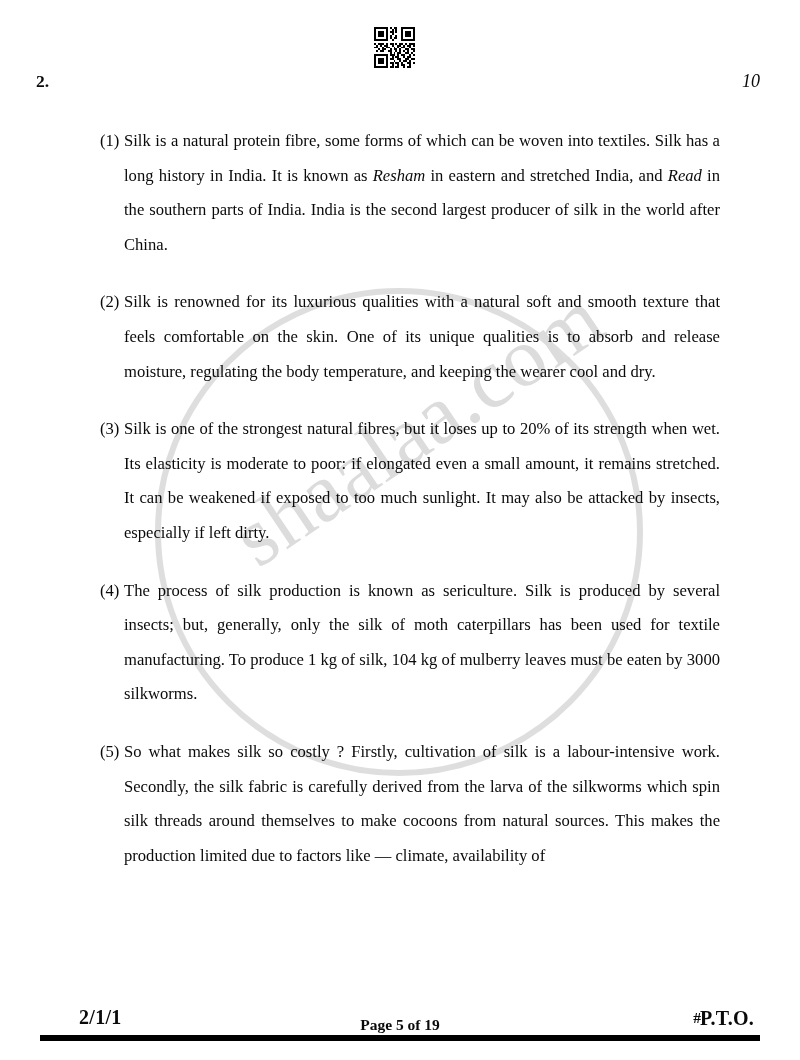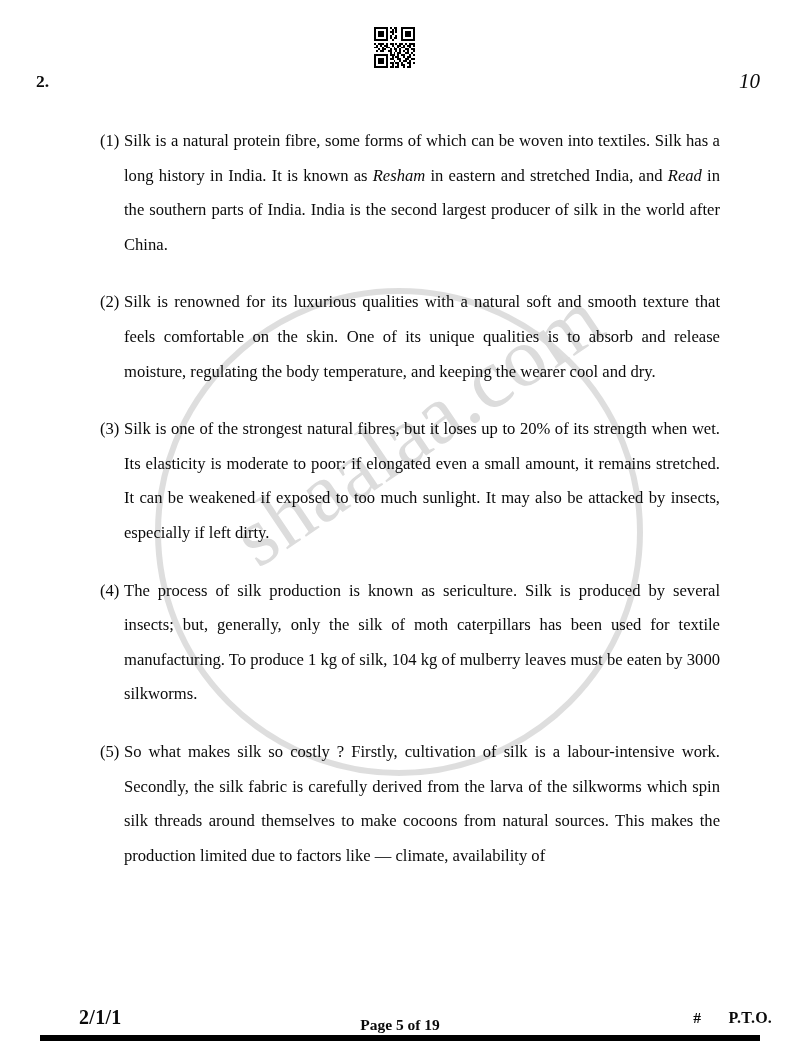--- a/index.html
+++ b/index.html
@@ -100,21 +100,21 @@
     top: 0;
     font-size: 17px;
     line-height: 26px;
     white-space: nowrap;
   }
   .q-marks {
     position: absolute;
     right: 40px;
     top: 0;
     font-style: italic;
-    font-size: 21px;
+    font-size: 18px;
     line-height: 26px;
   }
 
   .passage {
     position: absolute;
     left: 0;
     top: 124px;
     width: 800px;
   }
 
@@ -174,24 +174,24 @@
   .f-hash {
     position: absolute;
     right: 99px;
     top: 3px;
     font-weight: bold;
     font-size: 15.5px;
     line-height: 22px;
   }
   .f-pto {
     position: absolute;
-    right: 28px;
+    right: 46px;
     top: 3px;
     font-weight: bold;
-    font-size: 16px;
+    font-size: 20px;
     line-height: 22px;
     letter-spacing: .2px;
   }
   .f-rule {
     position: absolute;
     left: 40px;
     top: 31px;
     width: 720px;
     height: 6px;
     background: #000000;

